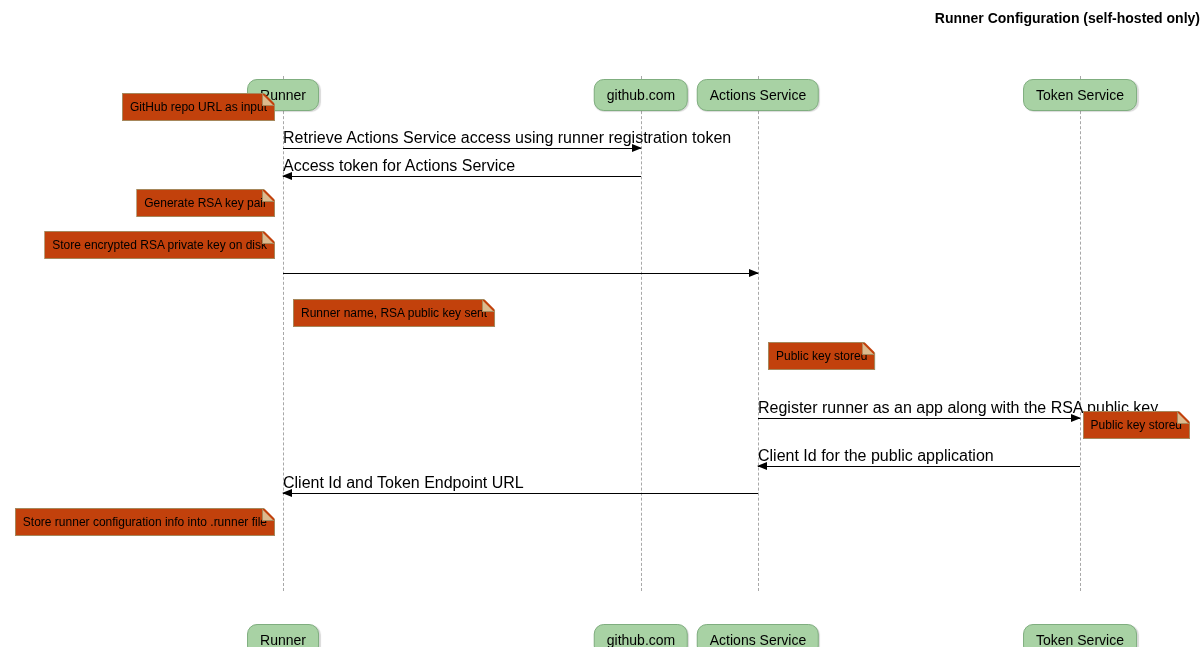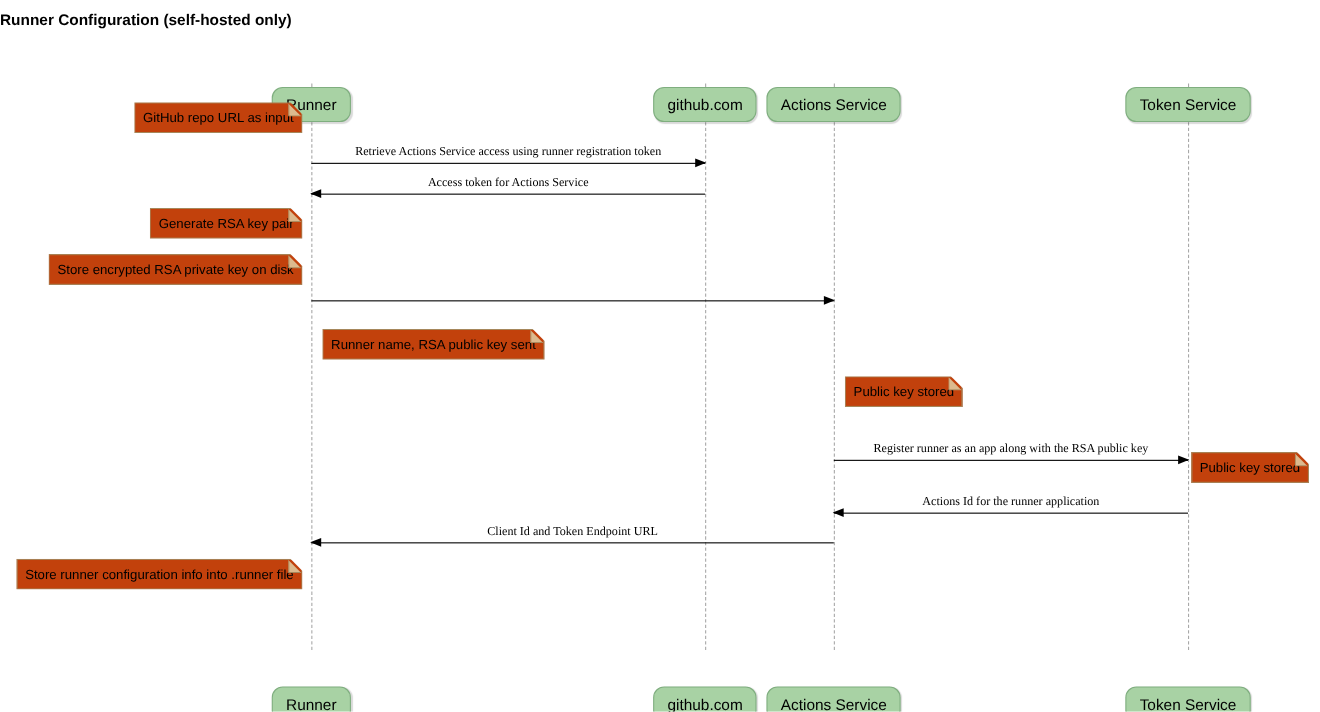--- a/index.html
+++ b/index.html
@@ -6,21 +6,21 @@
   #diagram{
     position:relative;
     width:1200px;height:647px;
     background:#ffffff;
     font-family:"Liberation Sans", sans-serif;
     color:#000;
     overflow:hidden;
   }
   .title{
     position:absolute;top:10px;left:0;width:1200px;
-    text-align:left;font-size:14px;font-weight:bold;color:#000;
+    text-align:right;font-size:14px;font-weight:bold;color:#000;
   }
   .lifeline{
     position:absolute;top:76px;height:515px;width:0;
     border-left:1px dashed #a8a8a8;
   }
   .participant{
     position:absolute;height:30px;line-height:30px;
     transform:translateX(-50%);
     background:#a8d2a4;
     border:1px solid #7fae7f;
@@ -45,21 +45,21 @@
     z-index:4;
   }
   .note::after{
     content:"";position:absolute;top:0;right:0;width:11px;height:11px;
     background:#dcba8e;
     border-left:1px solid #a6875b;border-bottom:1px solid #a6875b;
     clip-path:polygon(0 0, 100% 100%, 0 100%);
   }
   .message{position:absolute;z-index:2;}
   .msg-label{
-    font-size:11px;line-height:14px;text-align:center;white-space:nowrap;font-family:Liberation Serif, serif;
+    font-size:16px;line-height:14px;text-align:left;white-space:nowrap;
   }
   .msg-line{
     position:relative;height:0;border-top:1.2px solid #000;margin-top:3px;
   }
   .arrow-right::after{
     content:"";position:absolute;right:-1px;top:-5px;
     width:0;height:0;
     border-top:4.5px solid transparent;
     border-bottom:4.5px solid transparent;
     border-left:10px solid #000;
@@ -107,21 +107,21 @@
   <div class="message" style="left:283px;top:270px;width:475px">
     <div class="msg-line arrow-right"></div>
   </div>
 
   <div class="message" style="left:758px;top:401px;width:322px">
     <div class="msg-label">Register runner as an app along with the RSA public key</div>
     <div class="msg-line arrow-right"></div>
   </div>
 
   <div class="message" style="left:758px;top:449px;width:322px">
-    <div class="msg-label">Actions Id for the runner application</div>
+    <div class="msg-label">Client Id for the public application</div>
     <div class="msg-line arrow-left"></div>
   </div>
 
   <div class="message" style="left:283px;top:476px;width:475px">
     <div class="msg-label">Client Id and Token Endpoint URL</div>
     <div class="msg-line arrow-left"></div>
   </div>
 
   <div class="note" style="right:925px;top:93px">GitHub repo URL as input</div>
   <div class="note" style="right:925px;top:189px">Generate RSA key pair</div>

